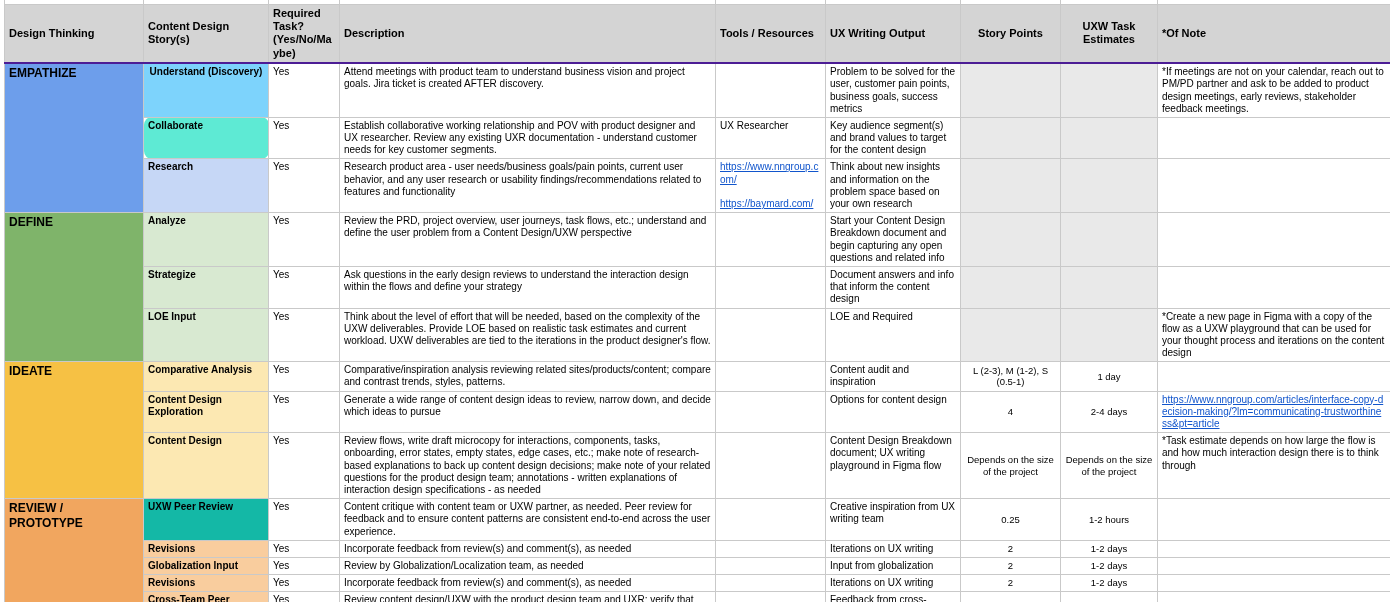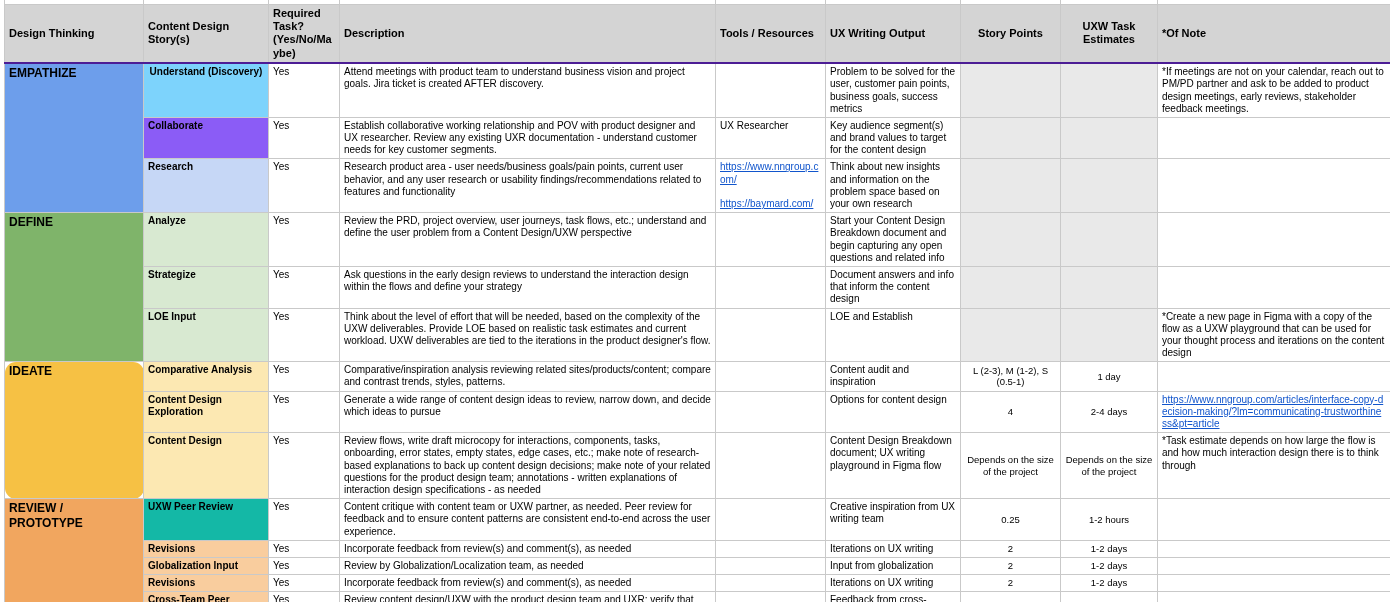--- a/index.html
+++ b/index.html
@@ -65,21 +65,21 @@
           <td class="c-task" style="background: #7dd3fc; text-align: center;">Understand (Discovery)</td>
           <td class="c-req">Yes</td>
           <td class="c-desc">Attend meetings with product team to understand business vision and project goals. Jira ticket is created AFTER discovery.</td>
           <td class="c-tools"></td>
           <td class="c-out">Problem to be solved for the user, customer pain points, business goals, success metrics</td>
           <td class="c-story metrics-empty"></td>
           <td class="c-est metrics-empty"></td>
           <td class="c-note">*If meetings are not on your calendar, reach out to PM/PD partner and ask to be added to product design meetings, early reviews, stakeholder feedback meetings.</td>
         </tr>
         <tr style="height: 35px;">
-          <td class="c-task" style="background: #8b5cf6;">Collaborate</td>
+          <td class="c-task" style="background: #5eead4; border-radius: 8px;">Collaborate</td>
           <td class="c-req">Yes</td>
           <td class="c-desc">Establish collaborative working relationship and POV with product designer and UX researcher. Review any existing UXR documentation - understand customer needs for key customer segments.</td>
           <td class="c-tools">UX Researcher</td>
           <td class="c-out">Key audience segment(s) and brand values to target for the content design</td>
           <td class="c-story metrics-empty"></td>
           <td class="c-est metrics-empty"></td>
           <td class="c-note"></td>
         </tr>
         <tr style="height: 45px;">
           <td class="c-task" style="background: rgb(198, 215, 246);">Research</td>
@@ -110,27 +110,27 @@
           <td class="c-out">Document answers and info that inform the content design</td>
           <td class="c-story metrics-empty"></td>
           <td class="c-est metrics-empty"></td>
           <td class="c-note"></td>
         </tr>
         <tr style="height: 35px;">
           <td class="c-task" style="background: rgb(216, 233, 209); margin-top: 25px;">LOE Input</td>
           <td class="c-req">Yes</td>
           <td class="c-desc">Think about the level of effort that will be needed, based on the complexity of the UXW deliverables. Provide LOE based on realistic task estimates and current workload. UXW deliverables are tied to the iterations in the product designer's flow.</td>
           <td class="c-tools"></td>
-          <td class="c-out">LOE and Establish</td>
+          <td class="c-out">LOE and Required</td>
           <td class="c-story metrics-empty"></td>
           <td class="c-est metrics-empty"></td>
           <td class="c-note">*Create a new page in Figma with a copy of the flow as a UXW playground that can be used for your thought process and iterations on the content design</td>
         </tr>
         <tr style="height: 26px;">
-          <td class="c-phase" rowspan="3" style="background: rgb(246, 193, 68); border-radius: 11px;">IDEATE</td>
+          <td class="c-phase" rowspan="3" style="background: rgb(246, 193, 68);">IDEATE</td>
           <td class="c-task" style="background: rgb(252, 232, 178);">Comparative Analysis</td>
           <td class="c-req">Yes</td>
           <td class="c-desc">Comparative/inspiration analysis reviewing related sites/products/content; compare and contrast trends, styles, patterns.</td>
           <td class="c-tools"></td>
           <td class="c-out">Content audit and inspiration</td>
           <td class="c-story">L (2-3), M (1-2), S (0.5-1)</td>
           <td class="c-est">1 day</td>
           <td class="c-note"></td>
         </tr>
         <tr style="height: 27px;">

